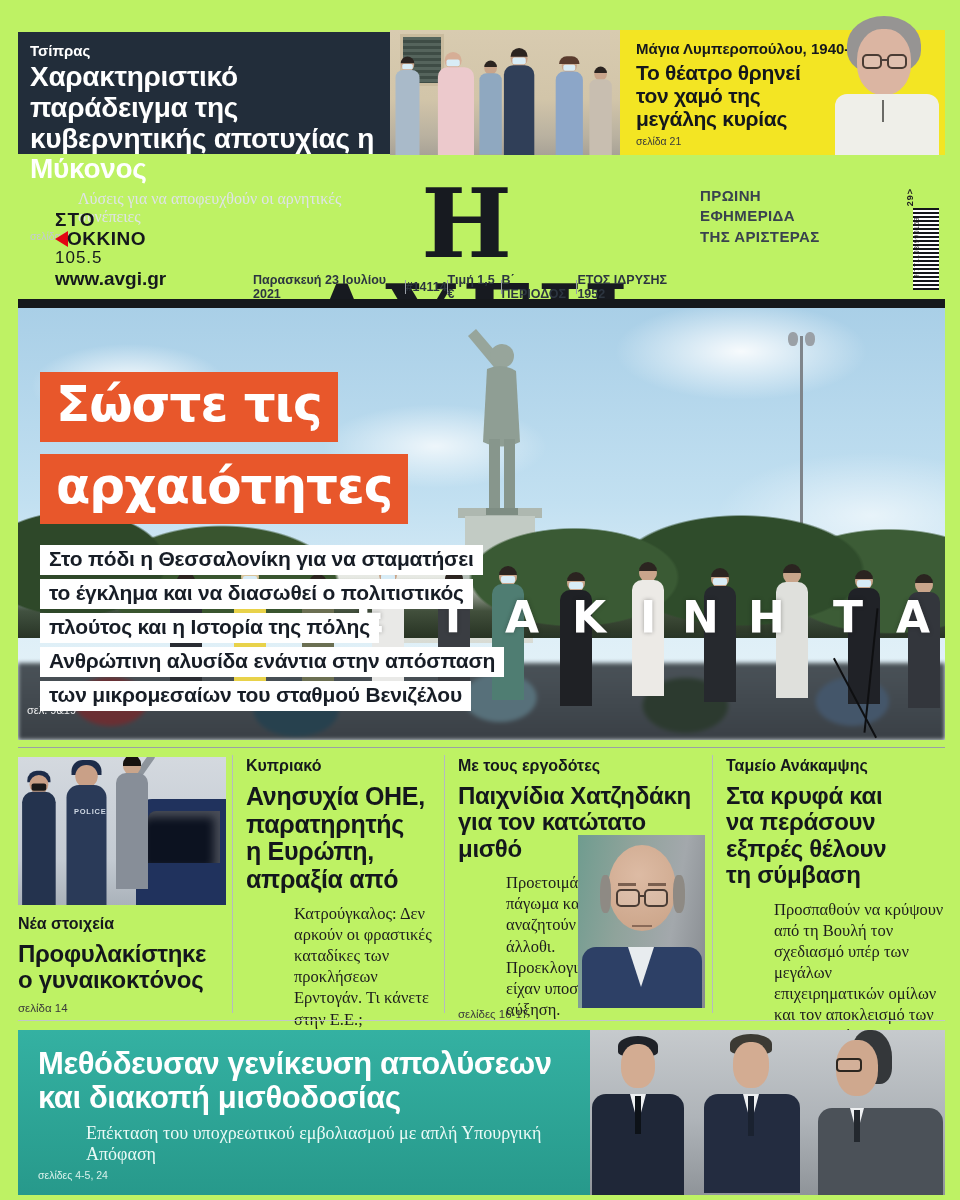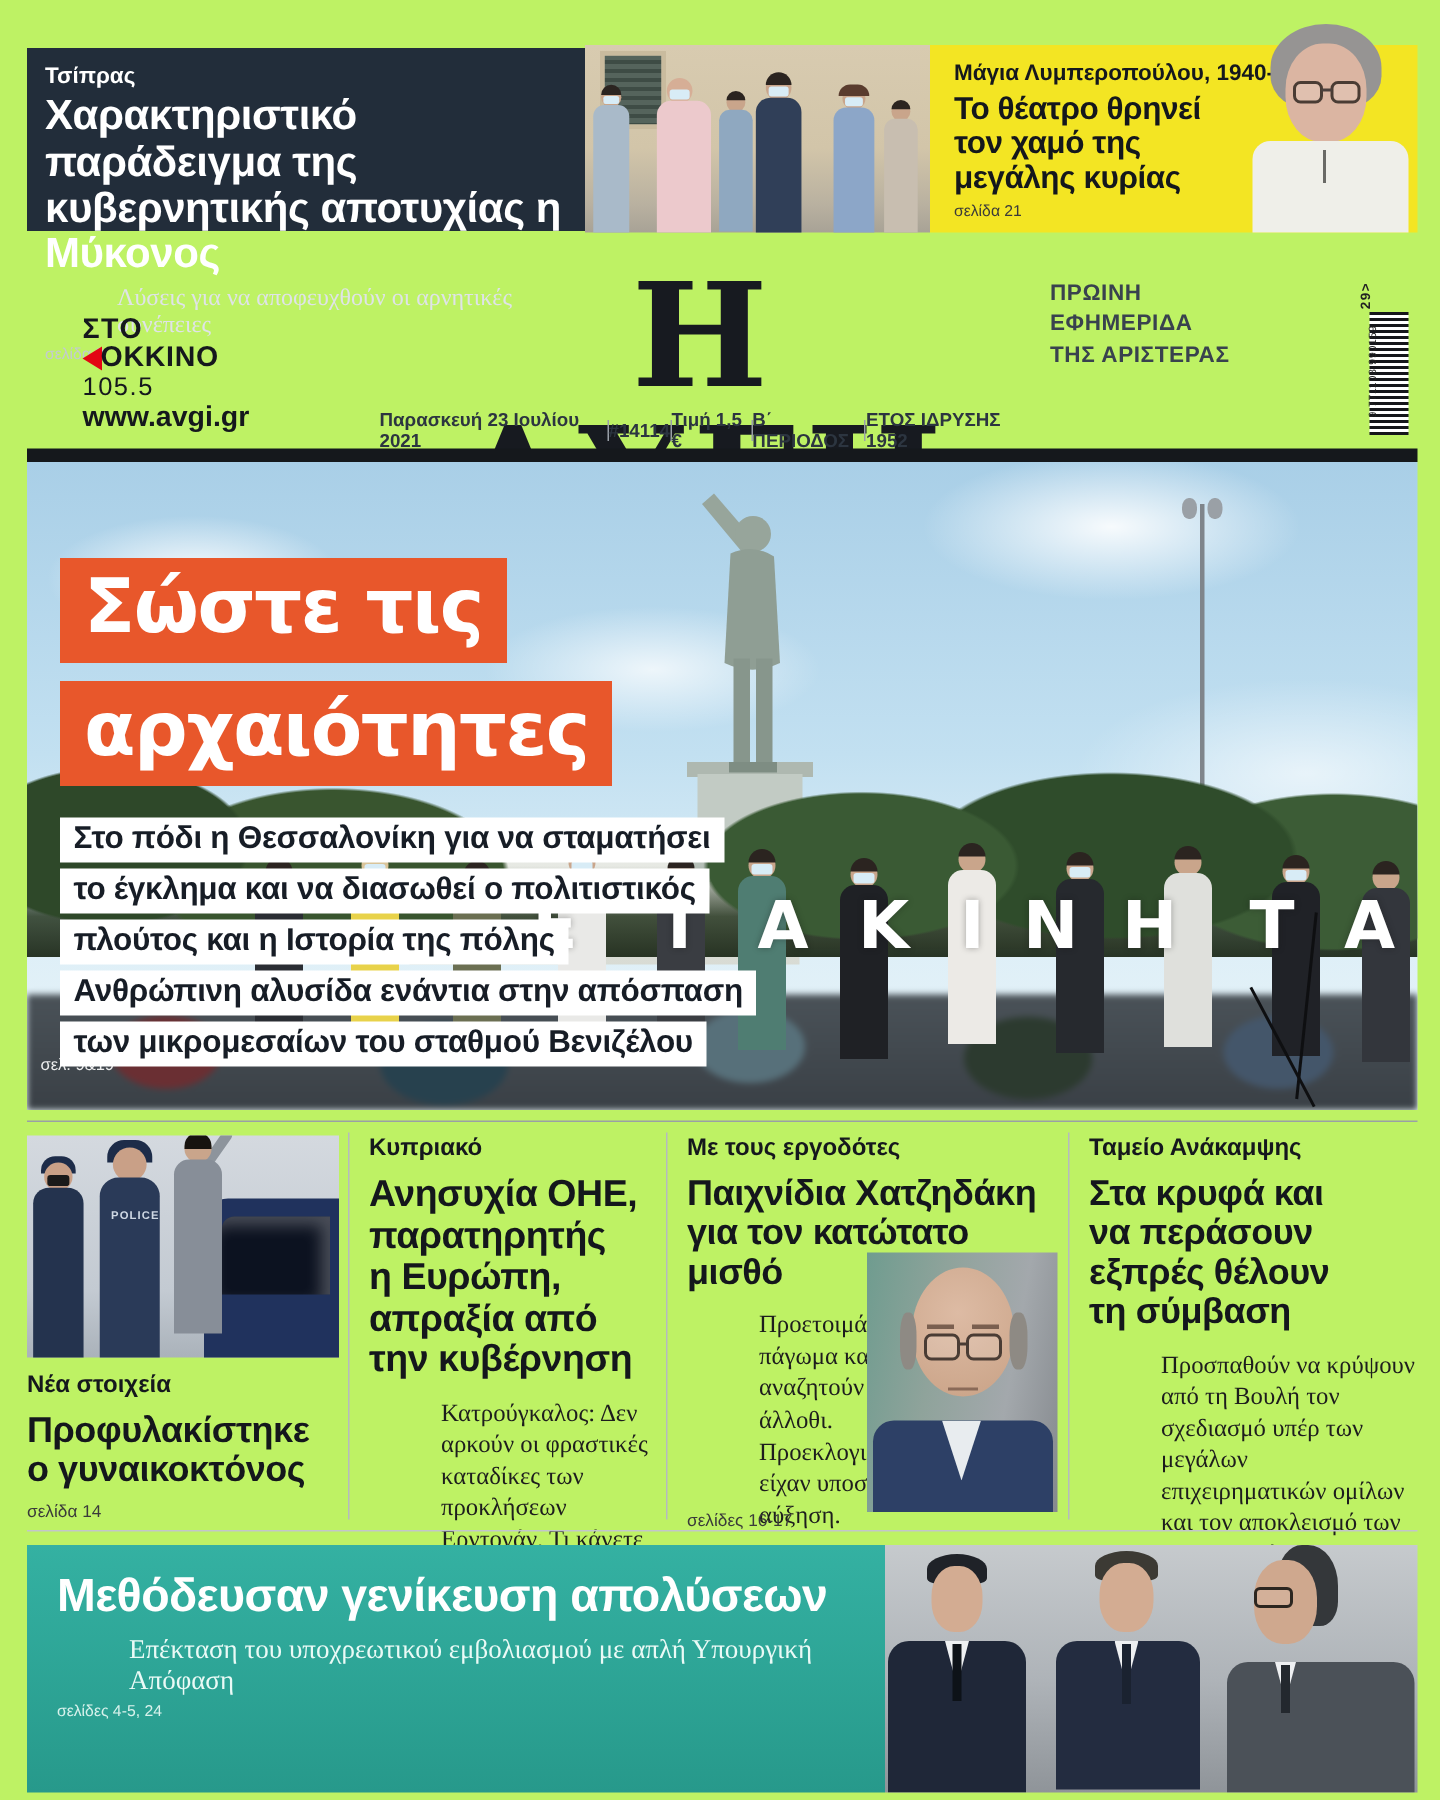--- a/index.html
+++ b/index.html
@@ -390,21 +390,20 @@
     <div class="pref">σελίδα 14</div>
   </div>
 
   <div class="abs col" style="left:246px;top:757px;width:188px;">
     <div class="kicker">Κυπριακό</div>
     <div class="hl" style="font-size:25px;">
       <span>Ανησυχία ΟΗΕ,</span>
       <span>παρατηρητής</span>
       <span>η Ευρώπη,</span>
       <span>απραξία από</span>
-      <span>την κυβέρνηση</span>
     </div>
     <div class="body serif">Κατρούγκαλος: Δεν αρκούν οι φραστικές καταδίκες των προκλήσεων Ερντογάν. Τι κάνετε στην Ε.Ε.;</div>
     <div class="pref">σελίδα 8</div>
   </div>
 
   <div class="abs col" style="left:458px;top:757px;width:246px;">
     <div class="kicker">Με τους εργοδότες</div>
     <div class="hl">
       <span>Παιχνίδια Χατζηδάκη</span>
       <span>για τον κατώτατο</span>
@@ -436,20 +435,21 @@
       <span>τη σύμβαση</span>
     </div>
     <div class="body serif">Προσπαθούν να κρύψουν από τη Βουλή τον σχεδιασμό υπέρ των μεγάλων επιχειρηματικών ομίλων και τον αποκλεισμό των μικρομεσαίων</div>
     <div class="pref">σελίδα 9</div>
   </div>
 
   <div class="abs hrule" style="left:18px;top:1020px;width:927px;background:#c2c6ca;"></div>
   <div class="abs teal">
     <div class="hl">
       <span>Μεθόδευσαν γενίκευση απολύσεων</span>
+      <span>και διακοπή μισθοδοσίας</span>
     </div>
     <div class="serif">Επέκταση του υποχρεωτικού εμβολιασμού με απλή Υπουργική Απόφαση</div>
     <div class="pref">σελίδες 4-5, 24</div>
   </div>
   <div class="abs men">
     <div class="suitman" style="left:18px;top:6px;">
       <div class="hair" style="left:10px;top:0;width:40px;height:20px;"></div>
       <div class="face" style="left:13px;top:8px;width:34px;height:44px;"></div>
       <div class="suit" style="left:-16px;top:58px;width:92px;height:101px;background:#1f2738;"></div>
       <div class="shirt" style="left:22px;top:58px;width:16px;height:30px;"></div>

